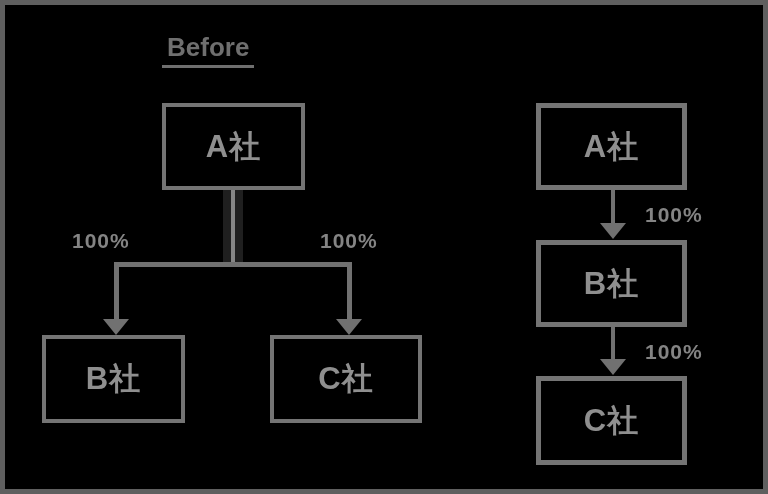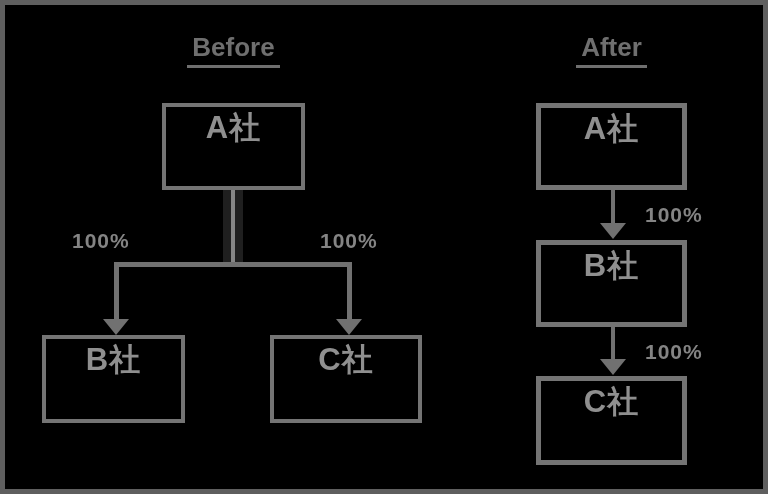--- a/index.html
+++ b/index.html
@@ -22,35 +22,34 @@
     font-family:"Liberation Sans", sans-serif;
   }
   .frame{
     position:absolute;inset:0;
     border:5px solid var(--frame);
     box-sizing:border-box;
     pointer-events:none;
   }
   .panel-title{
     position:absolute;
-    text-align:center;
     color:var(--title);
     font-size:26px;
     font-weight:bold;
   }
   .panel-title .u{
     display:inline-block;
     border-bottom:3px solid var(--title);
     padding:0 5px 2px 5px;
   }
   .node{
     position:absolute;
     box-sizing:border-box;
     border:4px solid var(--box-border);
-    display:flex;align-items:flex-start;justify-content:center;
+    display:flex;align-items:center;justify-content:center;
     color:var(--node-text);
     font-size:31px;
     font-weight:bold;
     letter-spacing:1px;
     background:transparent;
   }
   .node.thick{border-width:5px;}
   .conn{
     position:absolute;
     background:var(--line);
@@ -130,23 +129,20 @@
   <div class="pct-label before-label-left">100%</div>
   <div class="pct-label before-label-right">100%</div>
 
   <div class="node before-node-b">
     <span>B社</span>
   </div>
   <div class="node before-node-c">
     <span>C社</span>
   </div>
 
-  <div class="panel-title after-title">
-    <span class="u">After</span>
-  </div>
 
   <div class="node thick after-node-a">
     <span>A社</span>
   </div>
 
   <div class="conn after-line-1"></div>
   <div class="arrowhead after-arrow-1"></div>
   <div class="pct-label after-label-1">100%</div>
 
   <div class="node thick after-node-b">

